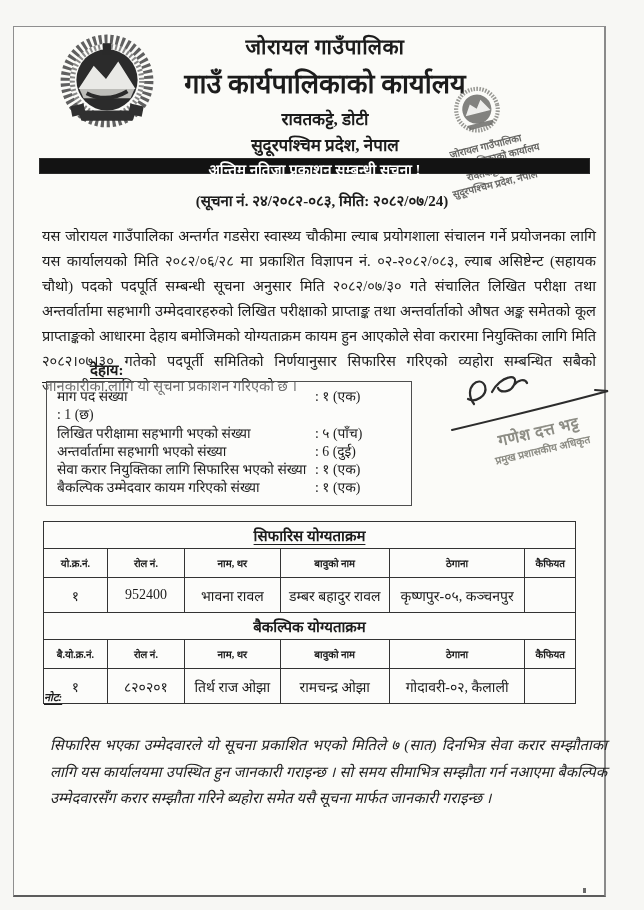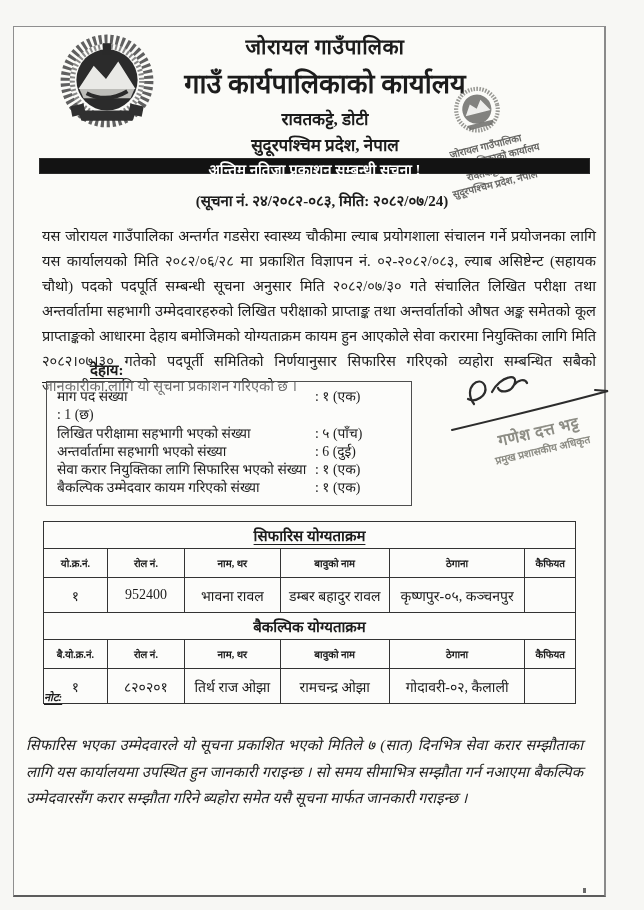--- a/index.html
+++ b/index.html
@@ -76,21 +76,21 @@
   .sec-title { font-size:15px; font-weight:bold; height:27px; }
   .sec-title.u span { text-decoration:underline; text-underline-offset:3px; }
   tr.hdr-row th { font-weight:bold; height:29px; font-size:10px; }
   tr.data-row td { height:35px; font-weight:500; }
   .note-label {
     position:absolute; left:44px; top:689px;
     font-size:11px; font-weight:bold; font-style:italic;
     text-decoration:underline; text-underline-offset:3px;
   }
   .note-para {
-    position:absolute; left:26px; top:732px; width:557px;
+    position:absolute; left:50px; top:732px; width:557px;
     font-size:14.8px; font-style:italic; font-weight:500;
     line-height:26.5px; text-align:justify;
   }
   
   .speck { position:absolute; left:583px; top:888px; width:3px; height:5px; background:#6b6b6b; }
 </style>
 </head>
 <body>
 
 <div class="scan-page"></div>

